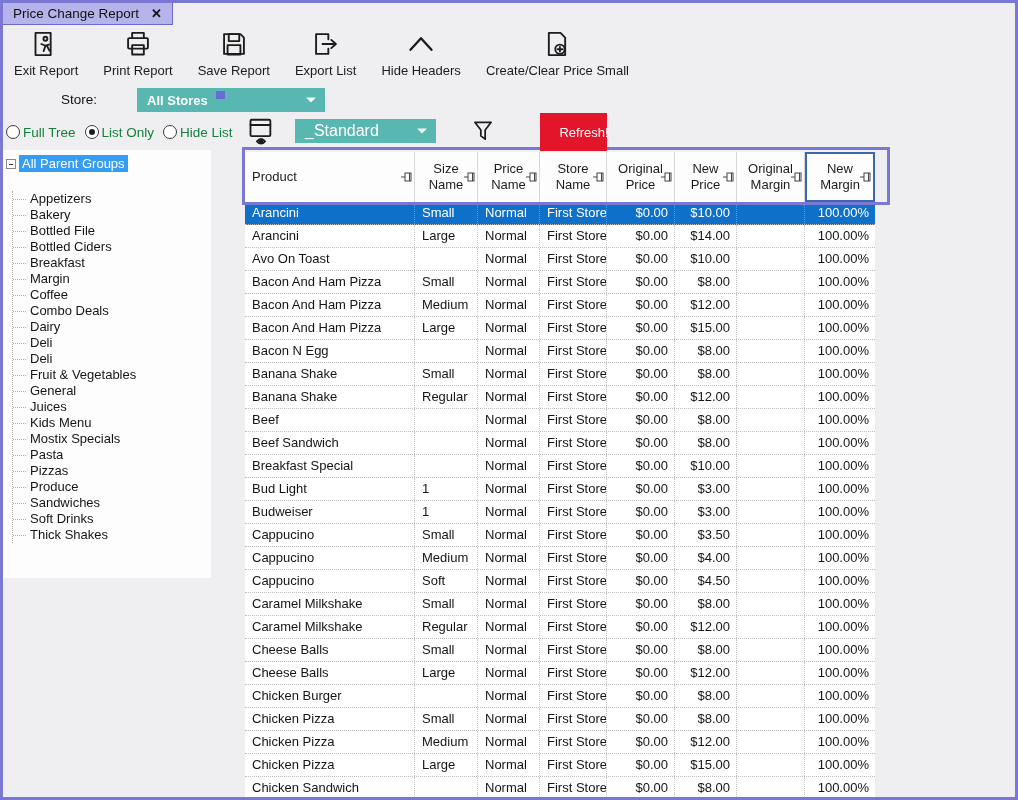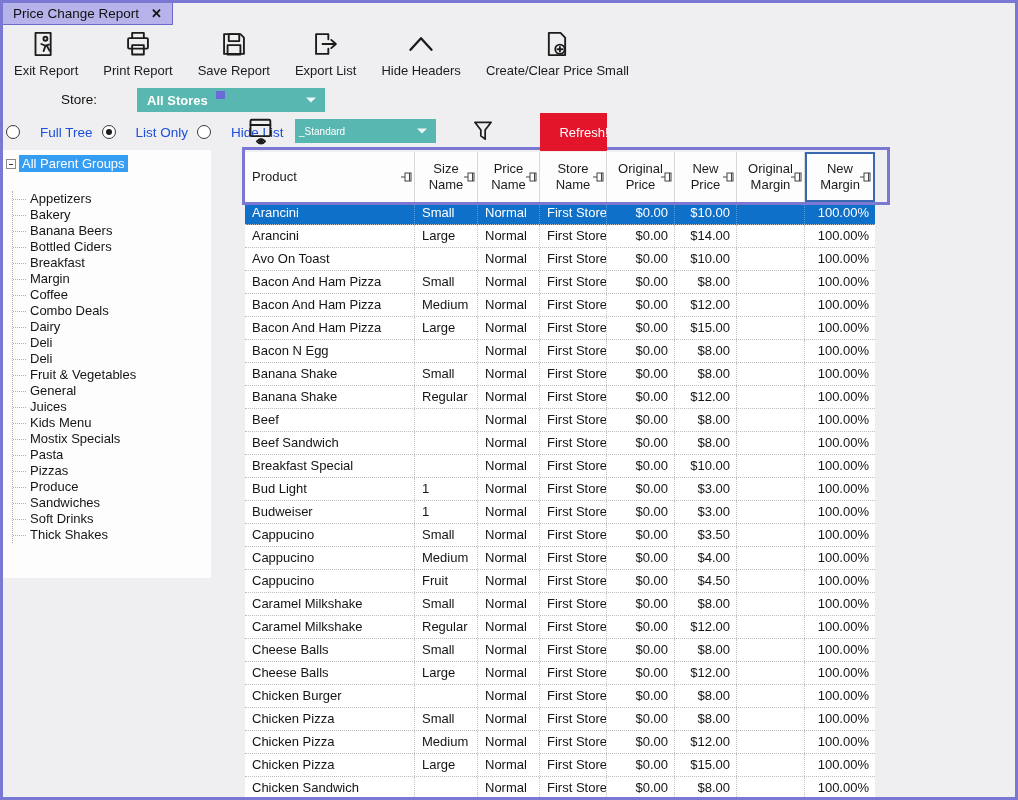--- a/index.html
+++ b/index.html
@@ -17,29 +17,29 @@
   .toolbar { position:absolute; left:10px; top:28px; display:flex; gap:17px; align-items:flex-start; }
   .tbtn { display:flex; flex-direction:column; align-items:center; gap:5px; padding:2px 4px; cursor:pointer; }
   .tbtn svg { width:28px; height:28px; stroke:#1c1c1c; fill:none; stroke-width:1.6; stroke-linecap:round; stroke-linejoin:round; }
   .tbtn .lbl { font-size:13px; color:#1c1c1c; white-space:nowrap; }
 
   
   .store-label { position:absolute; left:0; top:92px; width:97px; text-align:right;
                  font-weight:400; font-size:13.5px; color:#111; }
   .dropdown { position:absolute; background:#58b7b0; display:flex; align-items:center; color:#fff; cursor:pointer; }
   .dd-store { left:101px; top:88px; width:188px; height:24px; font-weight:700; font-size:13px; padding-left:10px;margin-left:36px; }
-  .dd-layout { left:295px; top:119px; width:141px; height:24px; font-size:10px; padding-left:4px; }
+  .dd-layout { left:295px; top:119px; width:141px; height:24px; font-size:16px; padding-left:10px; }
   .dd-arrow { position:absolute; right:9px; top:50%; transform:translateY(-50%);
               width:0; height:0; border-left:5px solid transparent; border-right:5px solid transparent;
               border-top:5px solid #ffffff; opacity:.9; }
   .store-badge { width:9px; height:8px; background:#6b6bd8; margin-left:8px; transform:translateY(-5px); }
 
   
   .radios { position:absolute; left:6px; top:122px; display:flex; gap:9px; align-items:center; height:20px; }
-  .radio { display:flex; align-items:center; gap:20px; font-size:13.5px; color:#1d4ed8; cursor:pointer; }
+  .radio { display:flex; align-items:center; gap:3px; font-size:13.5px; color:#15803d; cursor:pointer; }
   .radio .circ { width:14px; height:14px; border:1.5px solid #3a3a3a; border-radius:50%;
                  background:#fff; position:relative; }
   .radio.selected .circ::after { content:""; position:absolute; left:50%; top:50%;
                  transform:translate(-50%,-50%); width:6px; height:6px; border-radius:50%; background:#1c1c1c; }
   .icon-btn { position:absolute; cursor:pointer; }
   .icon-btn svg { stroke:#1c1c1c; fill:none; stroke-width:1.6; stroke-linecap:round; stroke-linejoin:round; }
   .view-cols { left:247px; top:116px; }
   .funnel { left:470px; top:118px; }
 
   .refresh { position:absolute; left:540px; top:113px; width:67px; height:38px; background:#e2152b;
@@ -187,21 +187,21 @@
   <div class="refresh">Refresh!</div>
 
   <div class="tree-panel">
     <div class="tree-root">
       <span class="expander"></span>
       <span class="root-lbl">All Parent Groups</span>
     </div>
     <div class="tree-children">
         <div class="tree-item">Appetizers</div>
         <div class="tree-item">Bakery</div>
-        <div class="tree-item">Banana Beers</div>
+        <div class="tree-item">Bottled File</div>
         <div class="tree-item">Bottled Ciders</div>
         <div class="tree-item">Breakfast</div>
         <div class="tree-item">Margin</div>
         <div class="tree-item">Coffee</div>
         <div class="tree-item">Combo Deals</div>
         <div class="tree-item">Dairy</div>
         <div class="tree-item">Deli</div>
         <div class="tree-item">Deli</div>
         <div class="tree-item">Fruit &amp; Vegetables</div>
         <div class="tree-item">General</div>
@@ -447,21 +447,21 @@
         <div class="tcell c1 a-left">Medium</div>
         <div class="tcell c2 a-left">Normal</div>
         <div class="tcell c3 a-left">First Store</div>
         <div class="tcell c4 a-right">$0.00</div>
         <div class="tcell c5 a-right">$4.00</div>
         <div class="tcell c6 a-right"></div>
         <div class="tcell c7 a-right">100.00%</div>
       </div>
       <div class="trow">
         <div class="tcell c0 a-left">Cappucino</div>
-        <div class="tcell c1 a-left">Fruit</div>
+        <div class="tcell c1 a-left">Soft</div>
         <div class="tcell c2 a-left">Normal</div>
         <div class="tcell c3 a-left">First Store</div>
         <div class="tcell c4 a-right">$0.00</div>
         <div class="tcell c5 a-right">$4.50</div>
         <div class="tcell c6 a-right"></div>
         <div class="tcell c7 a-right">100.00%</div>
       </div>
       <div class="trow">
         <div class="tcell c0 a-left">Caramel Milkshake</div>
         <div class="tcell c1 a-left">Small</div>

